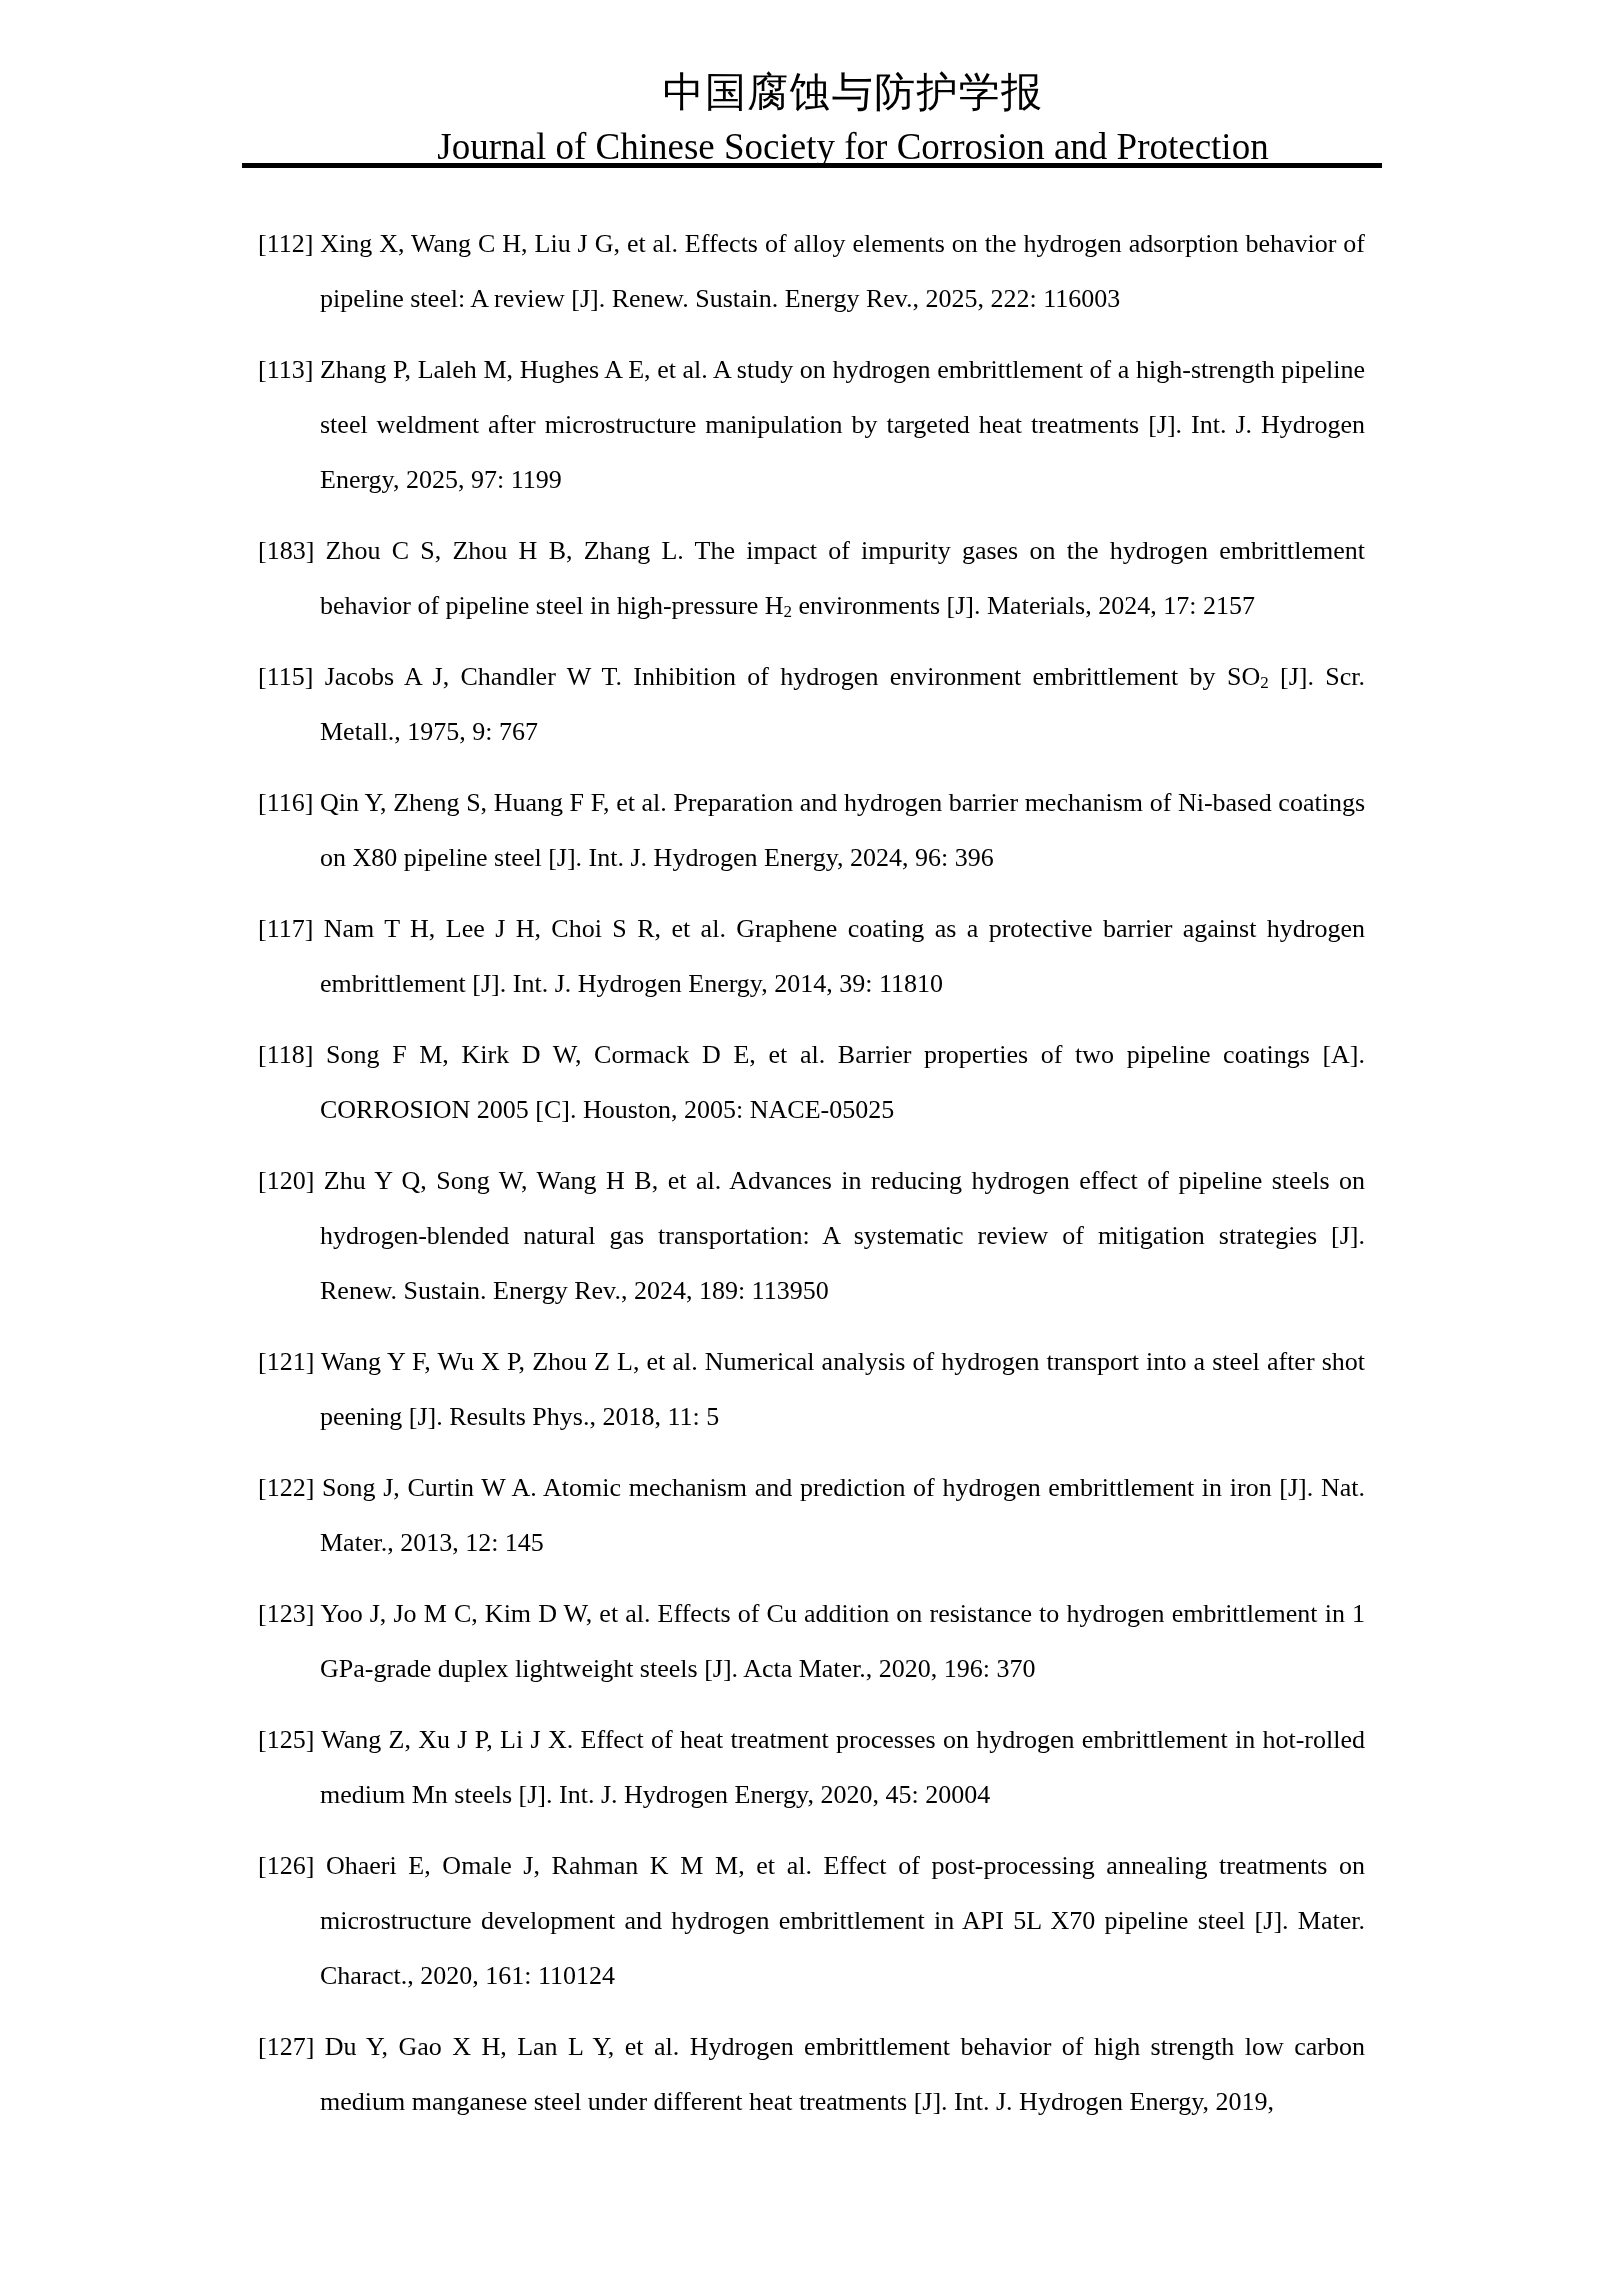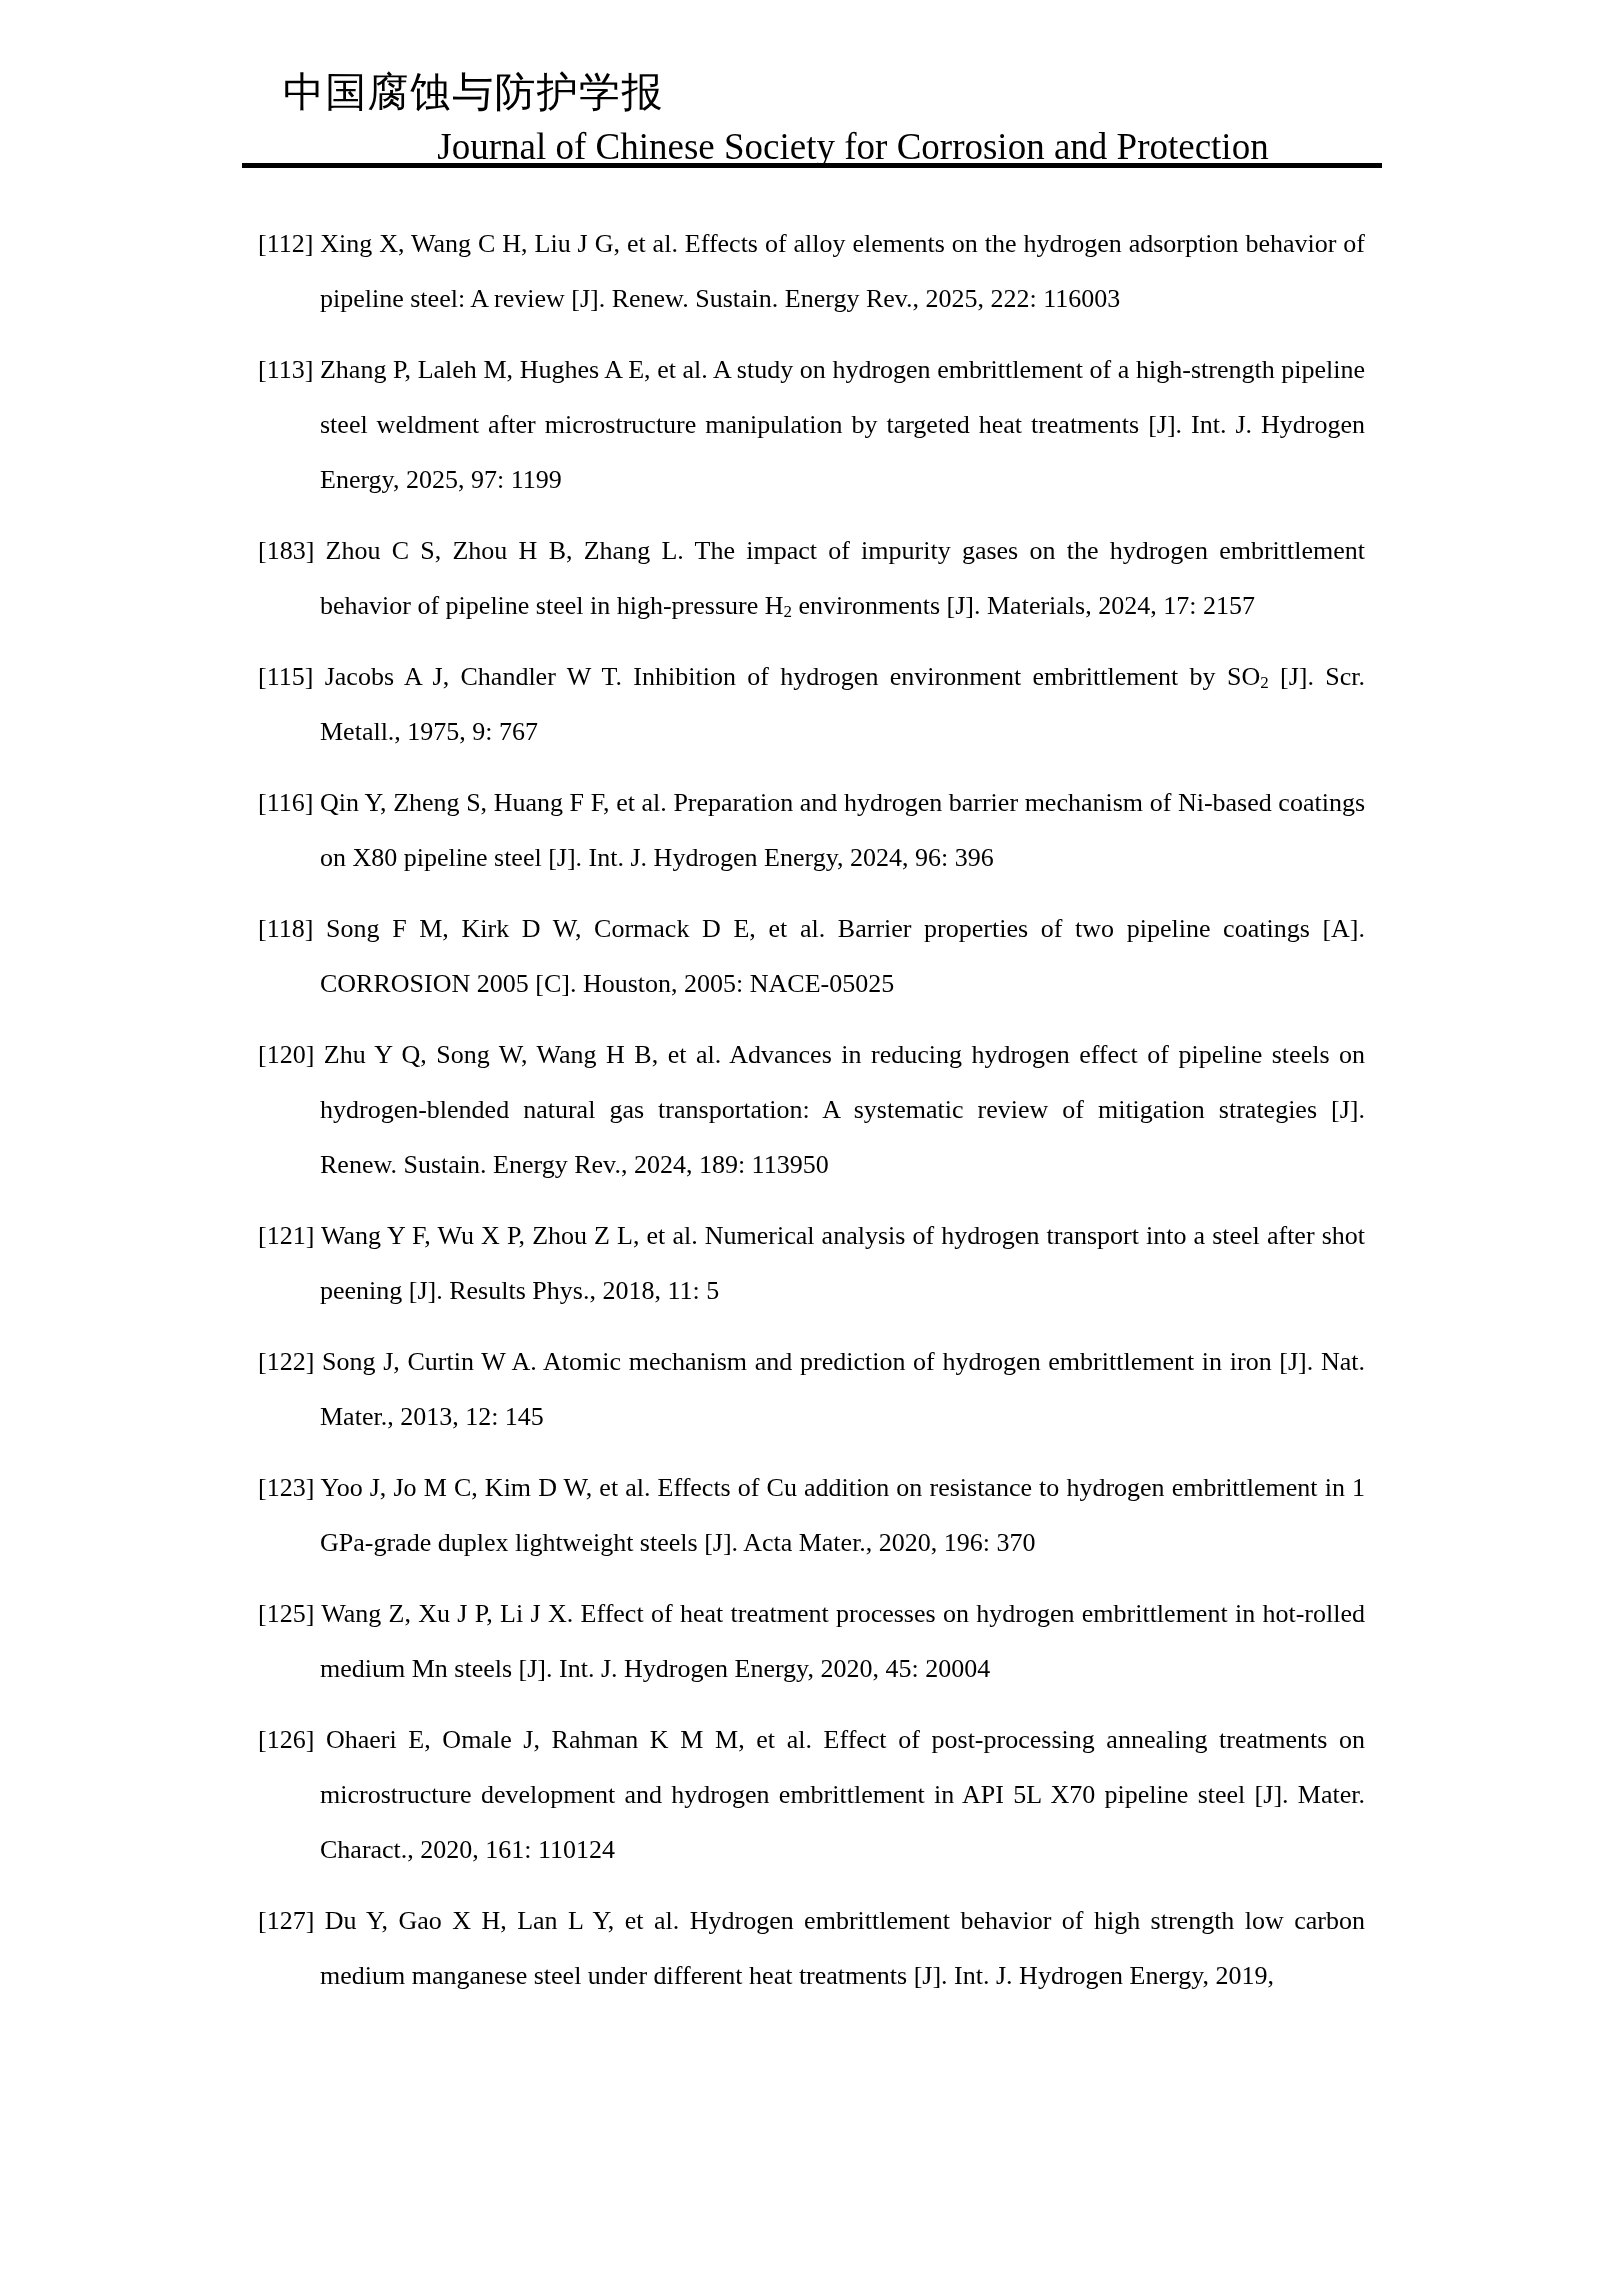--- a/index.html
+++ b/index.html
@@ -22,20 +22,21 @@
     top: 0;
     left: 242px;
     width: 1140px;
     height: 170px;
   }
   .title-zh {
     position: absolute;
     top: 69px;
     left: 41px;
     width: 100%;
+    text-align: center;
     font-size: 41px;
     font-weight: normal;
     line-height: 1.15;
     letter-spacing: 1.3px;
     white-space: nowrap;
   }
   .title-en {
     position: absolute;
     top: 127px;
     left: 41px;
@@ -84,20 +85,21 @@
     <div class="title-en">Journal of Chinese Society for Corrosion and Protection</div>
     <div class="rule"></div>
   </div>
 
   <div class="refs" id="refs">
       <p class="ref"><span class="ref-label">[112]</span> <span class="ref-body"><span>Xing X, Wang C H, Liu J G, et al. Effects of alloy elements on the hydrogen adsorption behavior of pipeline steel: A review [J]. Renew. Sustain. Energy Rev., 2025, 222: 116003</span></span></p>
       <p class="ref"><span class="ref-label">[113]</span> <span class="ref-body"><span>Zhang P, Laleh M, Hughes A E, et al. A study on hydrogen embrittlement of a high-strength pipeline steel weldment after microstructure manipulation by targeted heat treatments [J]. Int. J. Hydrogen Energy, 2025, 97: 1199</span></span></p>
       <p class="ref"><span class="ref-label">[183]</span> <span class="ref-body"><span>Zhou C S, Zhou H B, Zhang L. The impact of impurity gases on the hydrogen embrittlement behavior of pipeline steel in high-pressure H</span><sub>2</sub><span> environments [J]. Materials, 2024, 17: 2157</span></span></p>
       <p class="ref"><span class="ref-label">[115]</span> <span class="ref-body"><span>Jacobs A J, Chandler W T. Inhibition of hydrogen environment embrittlement by SO</span><sub>2</sub><span> [J]. Scr. Metall., 1975, 9: 767</span></span></p>
       <p class="ref"><span class="ref-label">[116]</span> <span class="ref-body"><span>Qin Y, Zheng S, Huang F F, et al. Preparation and hydrogen barrier mechanism of Ni-based coatings on X80 pipeline steel [J]. Int. J. Hydrogen Energy, 2024, 96: 396</span></span></p>
+      <p class="ref"><span class="ref-label">[117]</span> <span class="ref-body"><span>Nam T H, Lee J H, Choi S R, et al. Graphene coating as a protective barrier against hydrogen embrittlement [J]. Int. J. Hydrogen Energy, 2014, 39: 11810</span></span></p>
       <p class="ref"><span class="ref-label">[118]</span> <span class="ref-body"><span>Song F M, Kirk D W, Cormack D E, et al. Barrier properties of two pipeline coatings [A]. CORROSION 2005 [C]. Houston, 2005: NACE-05025</span></span></p>
       <p class="ref"><span class="ref-label">[120]</span> <span class="ref-body"><span>Zhu Y Q, Song W, Wang H B, et al. Advances in reducing hydrogen effect of pipeline steels on hydrogen-blended natural gas transportation: A systematic review of mitigation strategies [J]. Renew. Sustain. Energy Rev., 2024, 189: 113950</span></span></p>
       <p class="ref"><span class="ref-label">[121]</span> <span class="ref-body"><span>Wang Y F, Wu X P, Zhou Z L, et al. Numerical analysis of hydrogen transport into a steel after shot peening [J]. Results Phys., 2018, 11: 5</span></span></p>
       <p class="ref"><span class="ref-label">[122]</span> <span class="ref-body"><span>Song J, Curtin W A. Atomic mechanism and prediction of hydrogen embrittlement in iron [J]. Nat. Mater., 2013, 12: 145</span></span></p>
       <p class="ref"><span class="ref-label">[123]</span> <span class="ref-body"><span>Yoo J, Jo M C, Kim D W, et al. Effects of Cu addition on resistance to hydrogen embrittlement in 1 GPa-grade duplex lightweight steels [J]. Acta Mater., 2020, 196: 370</span></span></p>
       <p class="ref"><span class="ref-label">[125]</span> <span class="ref-body"><span>Wang Z, Xu J P, Li J X. Effect of heat treatment processes on hydrogen embrittlement in hot-rolled medium Mn steels [J]. Int. J. Hydrogen Energy, 2020, 45: 20004</span></span></p>
       <p class="ref"><span class="ref-label">[126]</span> <span class="ref-body"><span>Ohaeri E, Omale J, Rahman K M M, et al. Effect of post-processing annealing treatments on microstructure development and hydrogen embrittlement in API 5L X70 pipeline steel [J]. Mater. Charact., 2020, 161: 110124</span></span></p>
       <p class="ref"><span class="ref-label">[127]</span> <span class="ref-body"><span>Du Y, Gao X H, Lan L Y, et al. Hydrogen embrittlement behavior of high strength low carbon medium manganese steel under different heat treatments [J]. Int. J. Hydrogen Energy, 2019,</span></span></p>
     </div>
 

